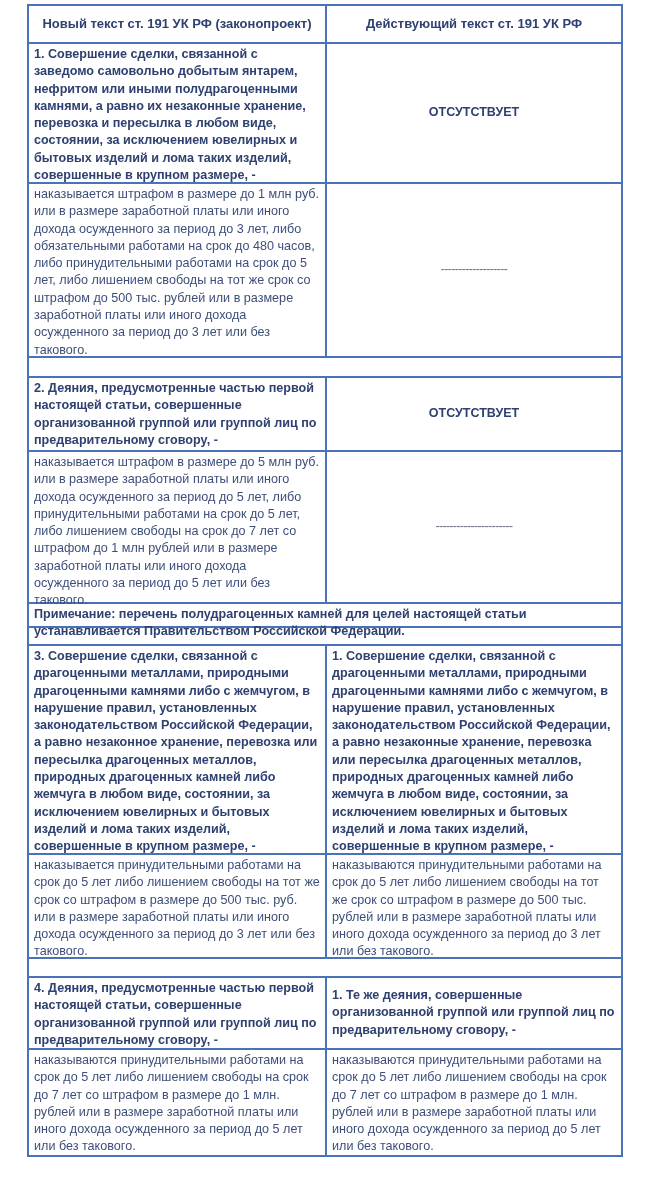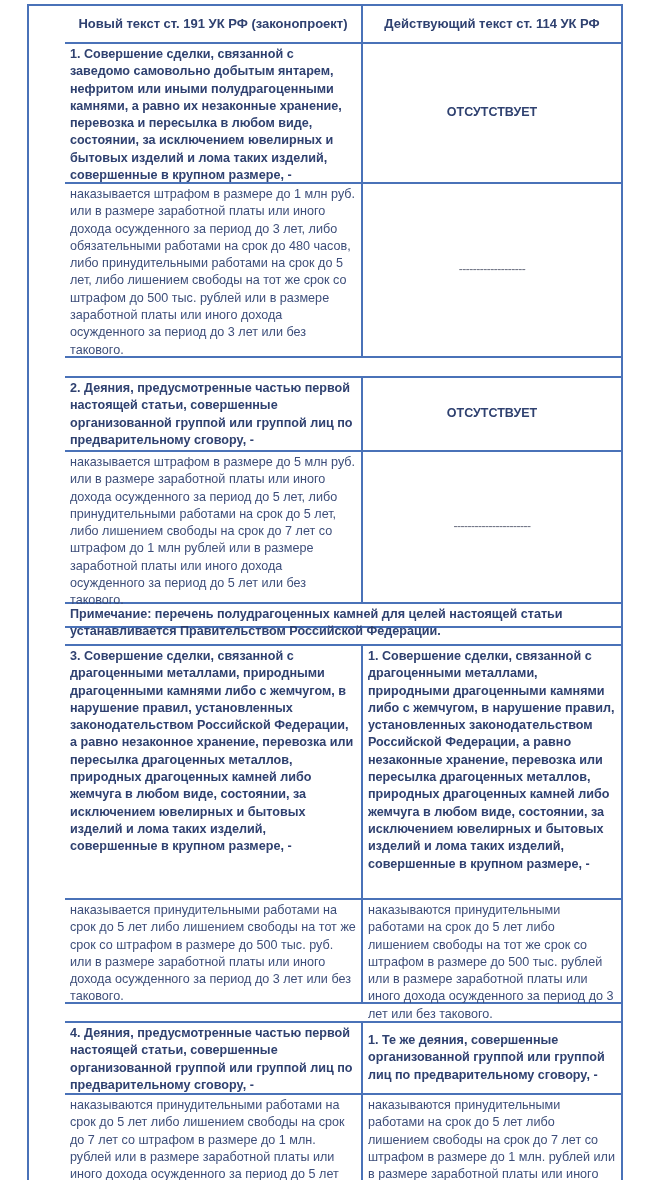--- a/index.html
+++ b/index.html
@@ -1,20 +1,20 @@
 <!DOCTYPE html>
 <html><head>
 <meta charset="utf-8">
 <style>
   html, body { margin:0; padding:0; background:#ffffff; }
   body { width:650px; height:1180px; position:relative; overflow:hidden;
          font-family:"Liberation Sans", sans-serif; }
   .tbl { position:absolute; left:27px; top:4px; width:596px;
          border:2px solid #4a72b8; box-sizing:border-box; }
-  .row { display:flex; border-bottom:2px solid #4a72b8; box-sizing:border-box;margin-left:36px; }
+  .row { display:flex; border-bottom:2px solid #4a72b8; box-sizing:border-box; }
   .row:last-child { border-bottom:none; }
   .cell { box-sizing:border-box; padding:2px 5px; font-size:12.6px; line-height:17.3px;
           color:#3d4e7a; }
   .c1 { width:298px; border-right:2px solid #4a72b8; }
   .c2 { flex:1; }
   .full { width:100%; }
   .bold { font-weight:bold; color:#2f4170; }
   .hdr .cell { font-weight:bold; color:#2f4170; font-size:13px; display:flex;
                align-items:center; justify-content:center; text-align:center; }
   .center { display:flex; align-items:center; justify-content:center; text-align:center;border-radius:13px; }
@@ -22,21 +22,21 @@
   .dashes { color:#6a6f80; font-size:12px; letter-spacing:-0.5px; }
   .spacer .cell { height:18px; }
 </style>
 </head>
 <body>
 
 <div class="tbl">
 
   <div class="row hdr" style="height:38px">
     <div class="cell c1">Новый текст ст. 191 УК РФ (законопроект)</div>
-    <div class="cell c2">Действующий текст ст. 114 УК РФ</div>
+    <div class="cell c2">Действующий текст ст. 191 УК РФ</div>
   </div>
 
   <div class="row" style="height:140px">
     <div class="cell c1 bold">1. Совершение сделки, связанной с заведомо самовольно добытым янтарем, нефритом или иными полудрагоценными камнями, а равно их незаконные хранение, перевозка и пересылка в любом виде, состоянии, за исключением ювелирных и бытовых изделий и лома таких изделий, совершенные в крупном размере, -</div>
     <div class="cell c2 center absent">ОТСУТСТВУЕТ</div>
   </div>
   <div class="row" style="height:174px">
     <div class="cell c1">наказывается штрафом в размере до 1 млн руб. или в размере заработной платы или иного дохода осужденного за период до 3 лет, либо обязательными работами на срок до 480 часов, либо принудительными работами на срок до 5 лет, либо лишением свободы на тот же срок со штрафом до 500 тыс. рублей или в размере заработной платы или иного дохода осужденного за период до 3 лет или без такового.</div>
     <div class="cell c2 center dashes">-------------------</div>
   </div>
@@ -52,21 +52,21 @@
     <div class="cell c1">наказывается штрафом в размере до 5 млн руб. или в размере заработной платы или иного дохода осужденного за период до 5 лет, либо принудительными работами на срок до 5 лет, либо лишением свободы на срок до 7 лет со штрафом до 1 млн рублей или в размере заработной платы или иного дохода осужденного за период до 5 лет или без такового.</div>
     <div class="cell c2 center dashes">----------------------</div>
   </div>
   <div class="row" style="height:24px">
     <div class="cell full bold" style="font-weight:bold">Примечание: перечень полудрагоценных камней для целей настоящей статьи устанавливается Правительством Российской Федерации.</div>
   </div>
   <div class="row spacer" style="height:18px">
     <div class="cell full"></div>
   </div>
 
-  <div class="row" style="height:254px">
+  <div class="row" style="height:209px">
     <div class="cell c1 bold">3. Совершение сделки, связанной с драгоценными металлами, природными драгоценными камнями либо с жемчугом, в нарушение правил, установленных законодательством Российской Федерации, а равно незаконное хранение, перевозка или пересылка драгоценных металлов, природных драгоценных камней либо жемчуга в любом виде, состоянии, за исключением ювелирных и бытовых изделий и лома таких изделий, совершенные в крупном размере, -</div>
     <div class="cell c2 bold">1. Совершение сделки, связанной с драгоценными металлами, природными драгоценными камнями либо с жемчугом, в нарушение правил, установленных законодательством Российской Федерации, а равно незаконные хранение, перевозка или пересылка драгоценных металлов, природных драгоценных камней либо жемчуга в любом виде, состоянии, за исключением ювелирных и бытовых изделий и лома таких изделий, совершенные в крупном размере, -</div>
   </div>
   <div class="row" style="height:104px">
     <div class="cell c1">наказывается принудительными работами на срок до 5 лет либо лишением свободы на тот же срок со штрафом в размере до 500 тыс. руб. или в размере заработной платы или иного дохода осужденного за период до 3 лет или без такового.</div>
     <div class="cell c2">наказываются принудительными работами на срок до 5 лет либо лишением свободы на тот же срок со штрафом в размере до 500 тыс. рублей или в размере заработной платы или иного дохода осужденного за период до 3 лет или без такового.</div>
   </div>
   <div class="row spacer" style="height:19px">
     <div class="cell full"></div>
   </div>

